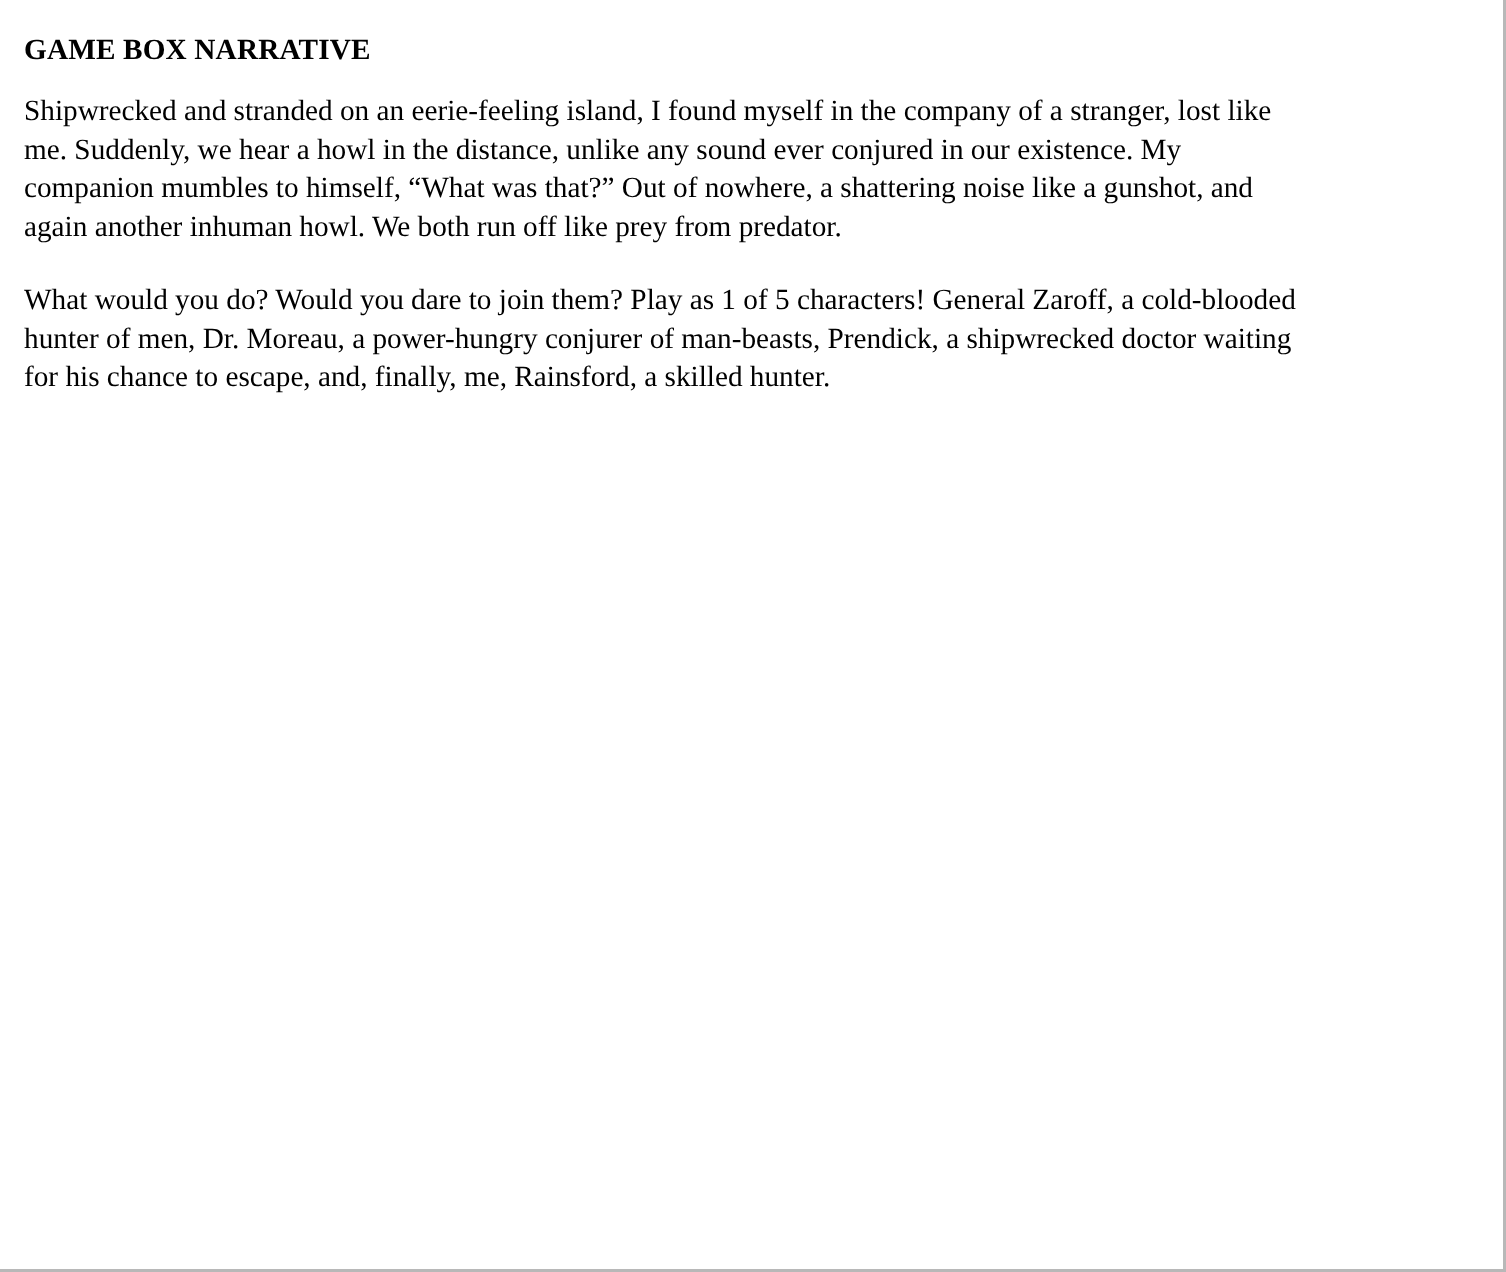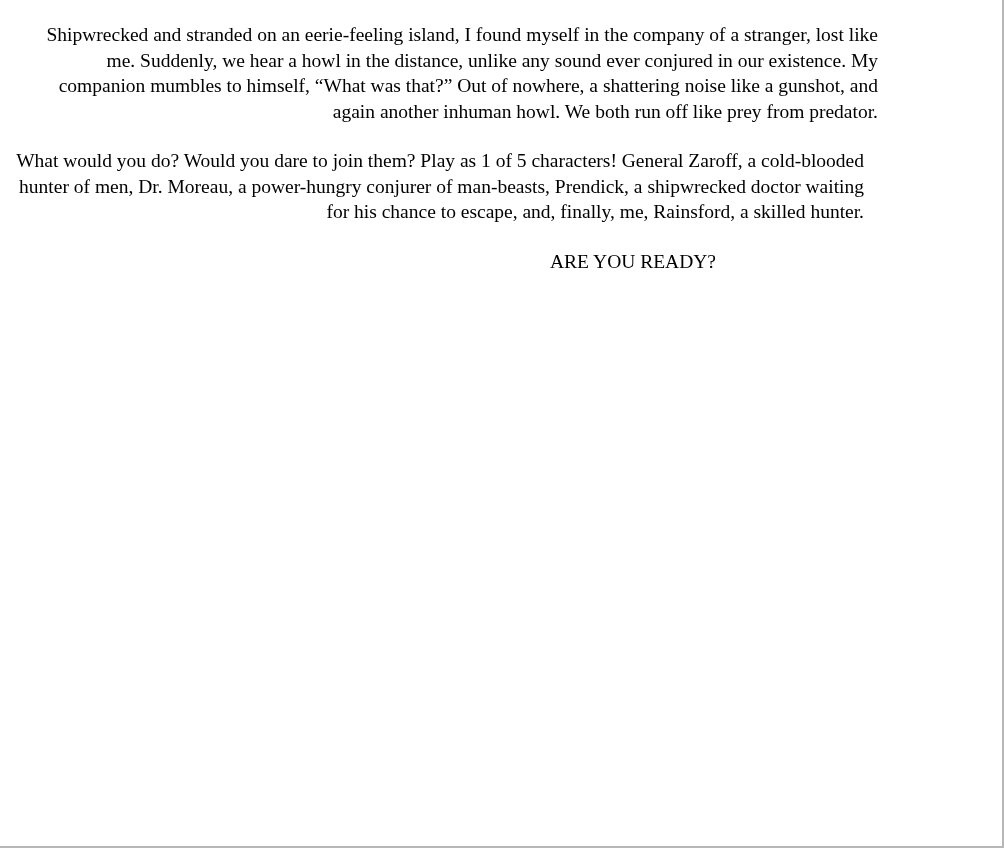--- a/index.html
+++ b/index.html
@@ -29,37 +29,37 @@
     font-weight: bold;
     letter-spacing: 0.1px;
     margin: 0 0 17px 0;
     line-height: 1.2;
   }
   .para {
     font-size: 19.5px;
     line-height: 25.5px;
     margin: 0 0 24px 0;
     max-width: 862px;
-    text-align: right;
+    text-align: left;
   }
   .para:last-child {
     margin-bottom: 0;
   }
   .para.narrow {
     max-width: 848px;
   }
   .para.short {
     max-width: 700px;
   }
 </style>
 </head>
 <body>
 
 <div class="page">
 
+  <h1 class="doc-title">GAME BOX NARRATIVE</h1>
 
   <p class="para">Shipwrecked and stranded on an eerie-feeling island, I found myself in the company of a stranger, lost like me. Suddenly, we hear a howl in the distance, unlike any sound ever conjured in our existence. My companion mumbles to himself, “What was that?” Out of nowhere, a shattering noise like a gunshot, and again another inhuman howl. We both run off like prey from predator.</p>
 
   <p class="para narrow">What would you do? Would you dare to join them? Play as 1 of 5 characters! General Zaroff, a cold-blooded hunter of men, Dr. Moreau, a power-hungry conjurer of man-beasts, Prendick, a shipwrecked doctor waiting for his chance to escape, and, finally, me, Rainsford, a skilled hunter.</p>
 
-  <p class="para short">ARE YOU READY?</p>
 
 </div>
 
 </body></html>

